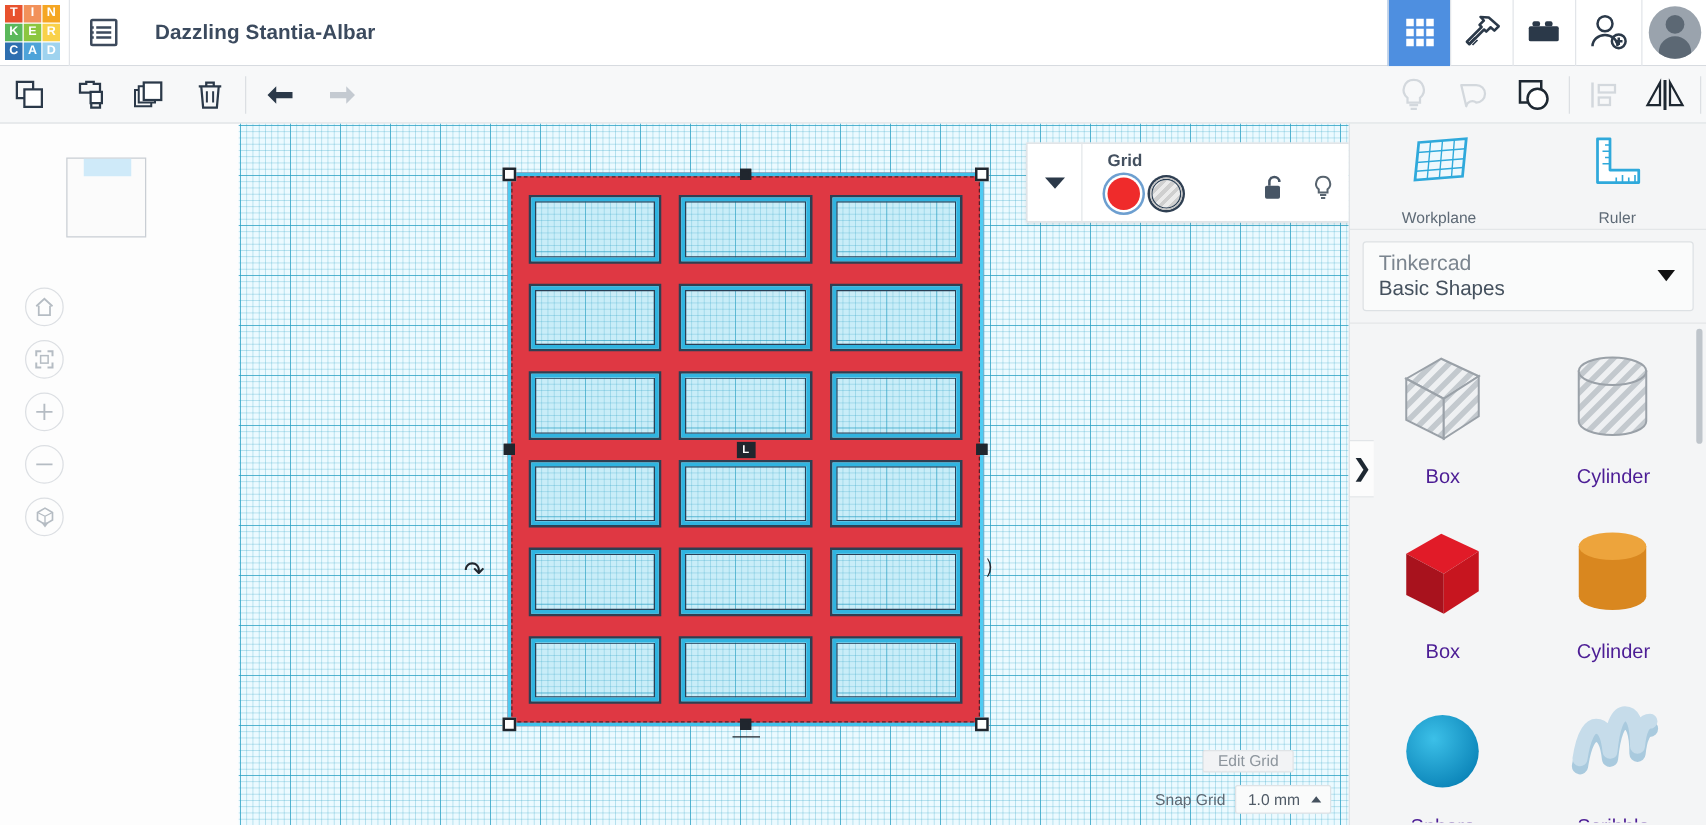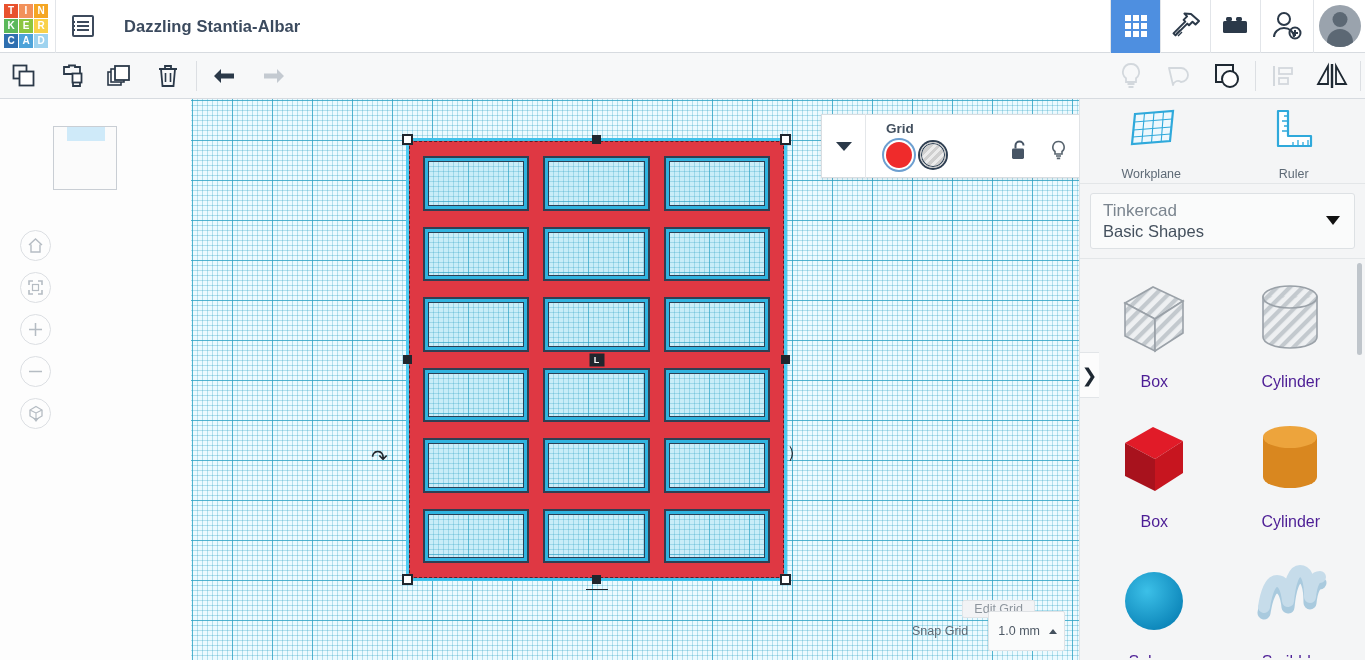--- a/index.html
+++ b/index.html
@@ -222,25 +222,25 @@
 
   
   .edit-grid-btn {
     position: absolute; right: 44px; bottom: 42px; height: 18px;
     padding: 0 11px; background: #f2f3f5; border: 1px solid #e0e3e6;
     border-radius: 2px; color: #8d959d; font-size: 12.5px;
     display: flex; align-items: center; cursor: pointer;
   }
   .snap-row {
     position: absolute; right: 14px; bottom: 9px;
-    display: flex; align-items: center; gap: 20px;
+    display: flex; align-items: center; gap: 8px;
   }
   .snap-lbl { font-size: 12.5px; color: #5d6873; }
   .snap-sel {
-    height: 40px; padding: 0 7px 0 9px; background: #fafbfb;
+    height: 23px; padding: 0 7px 0 9px; background: #fafbfb;
     border: 1px solid #dfe2e5; border-radius: 2px;
     display: flex; align-items: center; gap: 9px;
     font-size: 12.5px; color: #4f5a66; cursor: pointer;
   }
   .caret-up-sm {
     width:0;height:0;border-left:4px solid transparent;
     border-right:4px solid transparent;border-bottom:5px solid #45515e;
   }
 
   

